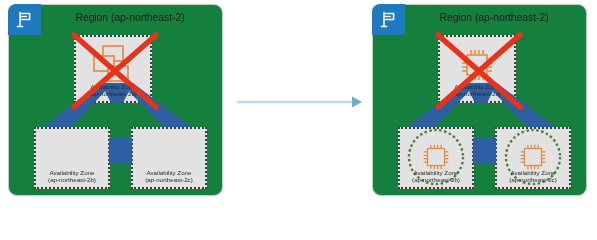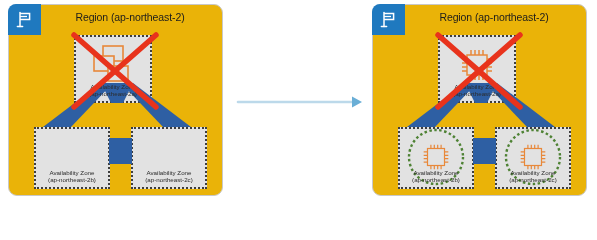--- a/index.html
+++ b/index.html
@@ -18,21 +18,21 @@
   .canvas {
     position: relative;
     width: 597px;
     height: 204px;
   }
 
   
   .region-panel {
     position: absolute;
     box-sizing: border-box;
-    background: #eab308;
+    background: #15803d;
     border: 1px solid #c8c8c8;
     border-radius: 9px;
   }
   #panel-before { left: 8px;  top: 4px; width: 215px; height: 192px; }
   #panel-after  { left: 372px; top: 4px; width: 215px; height: 192px; }
 
   .region-flag {
     position: absolute;
     left: -1px;
     top: -1px;

